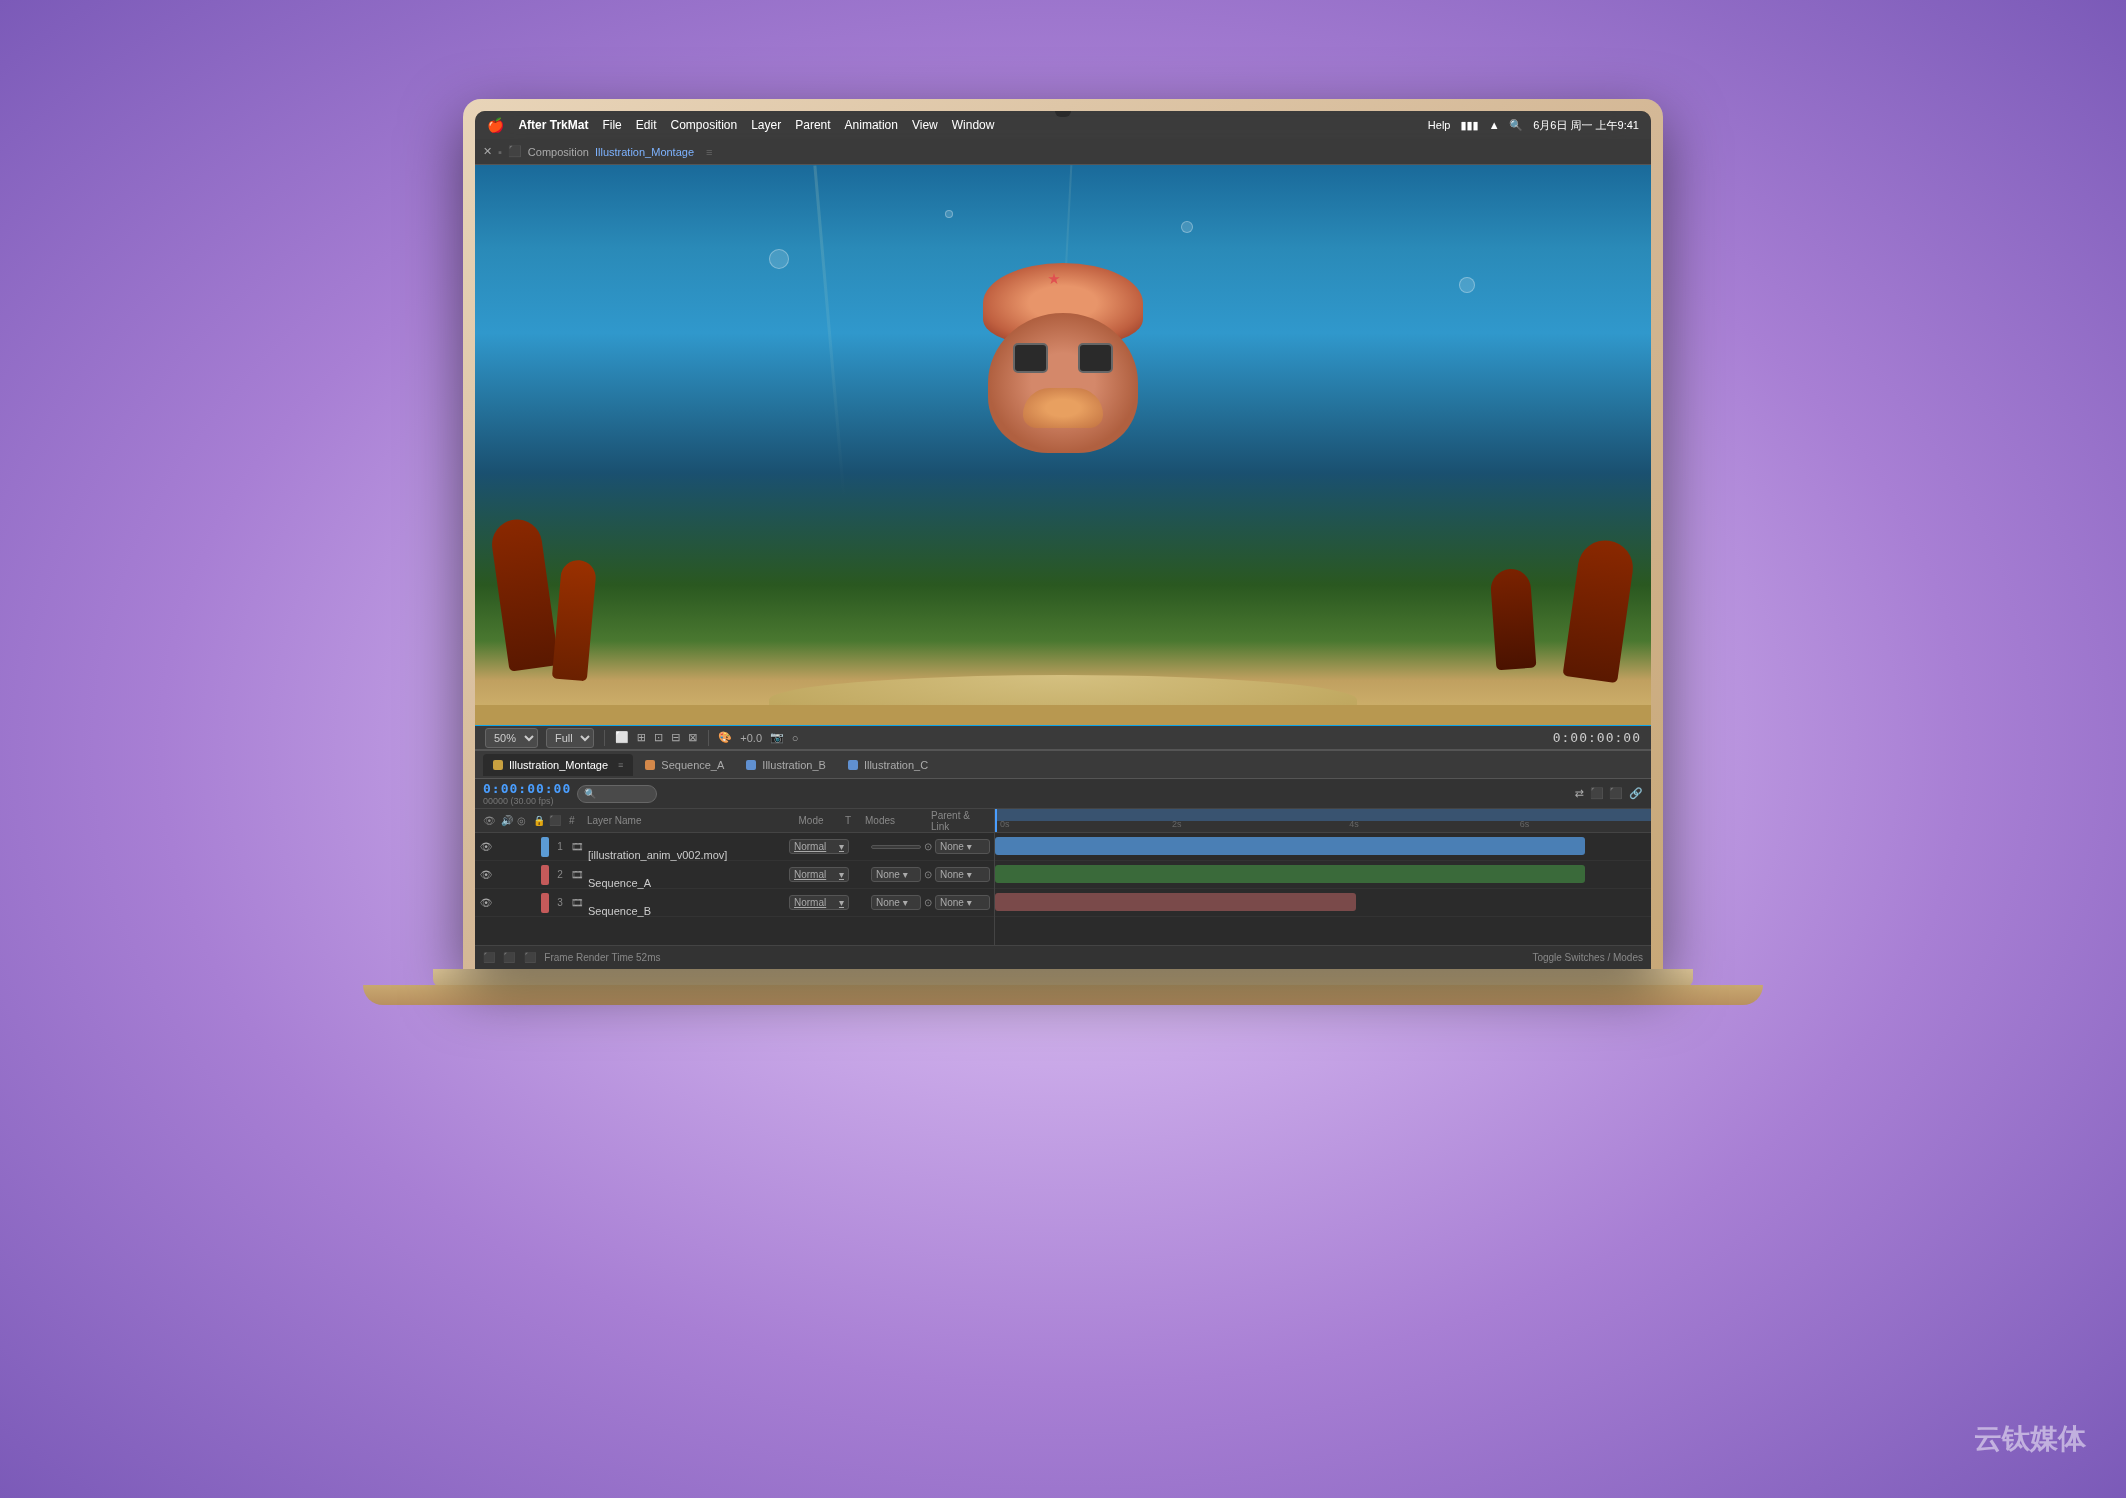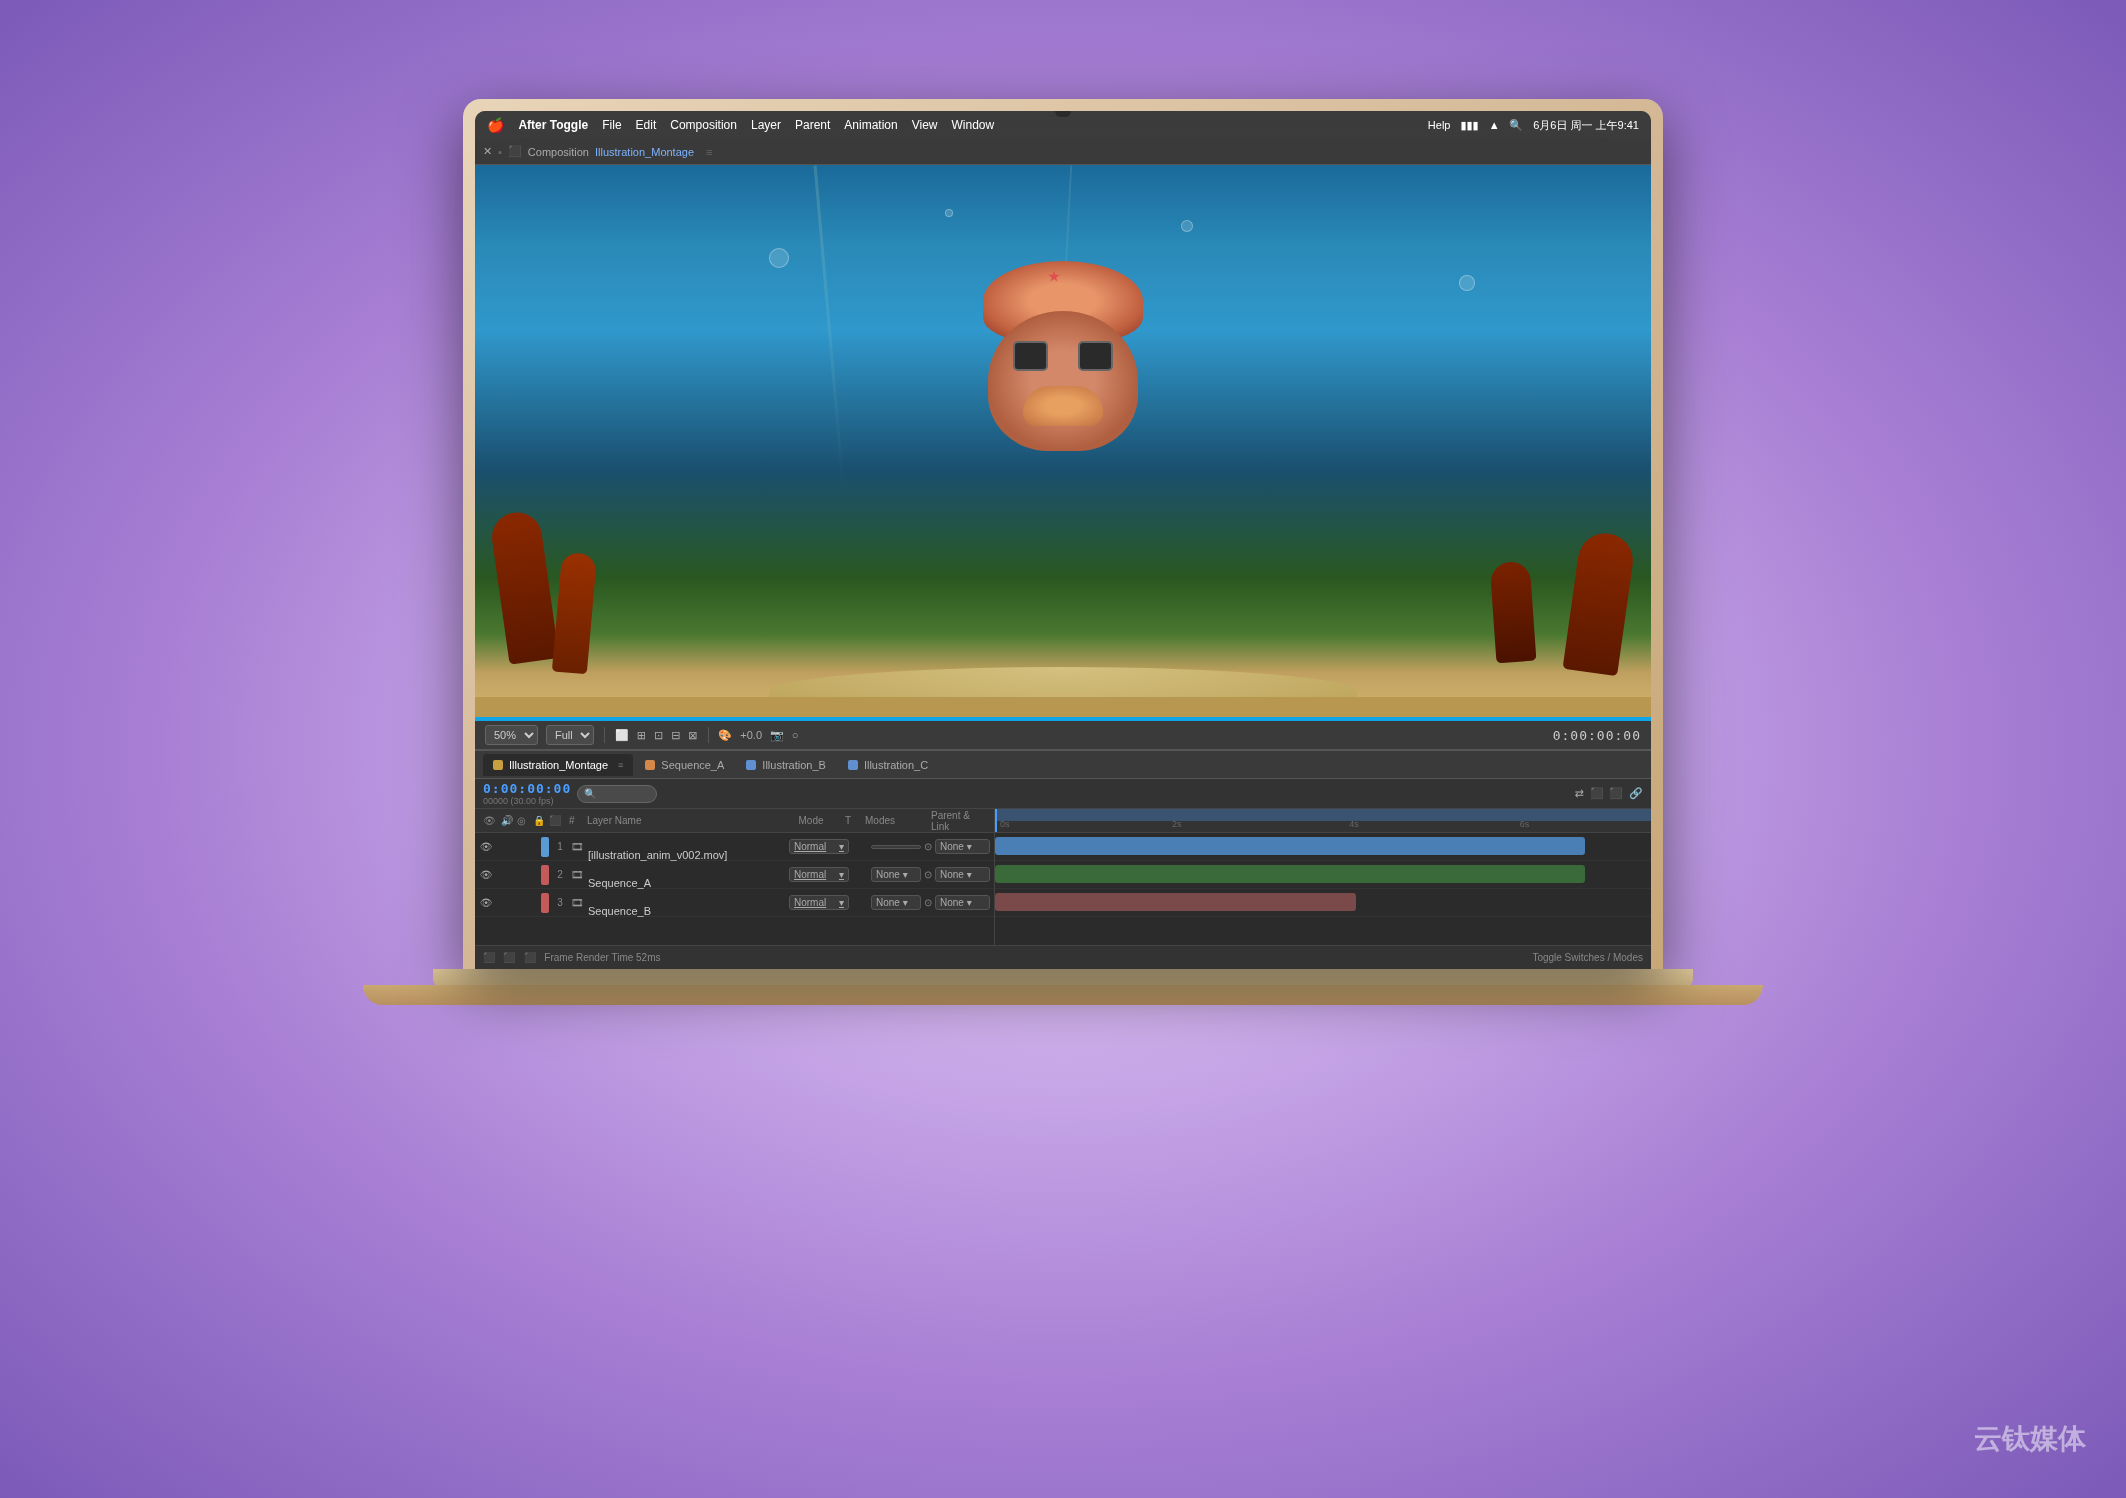--- a/index.html
+++ b/index.html
@@ -164,27 +164,27 @@
       overflow: hidden;
     }
     .bubble {
       position: absolute;
       border-radius: 50%;
       background: rgba(255,255,255,0.15);
       border: 1px solid rgba(255,255,255,0.3);
     }
     
     .viewport-toolbar {
-      height: 32px;
+      height: 24px;
       background: #3a3a3a;
       display: flex;
       align-items: center;
       padding: 0 10px;
       gap: 8px;
-      border-top: 4px solid #0ea5e9;
+      border-top: 1px solid #0ea5e9;
       font-size: 11px;
       color: #aaa;
     }
     .zoom-select {
       background: #4a4a4a;
       border: 1px solid #666;
       border-radius: 3px;
       color: #ccc;
       font-size: 11px;
       padding: 1px 4px;
@@ -404,21 +404,21 @@
 
 <div class="macbook-wrapper">
 
   <div class="macbook-screen-outer">
     <div class="macbook-screen-inner">
       <div class="camera-notch"></div>
 
       <div class="macos-menubar">
         <div class="menubar-left">
           <span class="apple-logo">🍎</span>
-          <span class="menu-item bold">After Toggle</span>
+          <span class="menu-item bold">After TrkMat</span>
           <span class="menu-item">File</span>
           <span class="menu-item">Edit</span>
           <span class="menu-item">Composition</span>
           <span class="menu-item">Layer</span>
           <span class="menu-item">Parent</span>
           <span class="menu-item">Animation</span>
           <span class="menu-item">View</span>
           <span class="menu-item">Window</span>
         </div>
         <div class="menubar-right">

